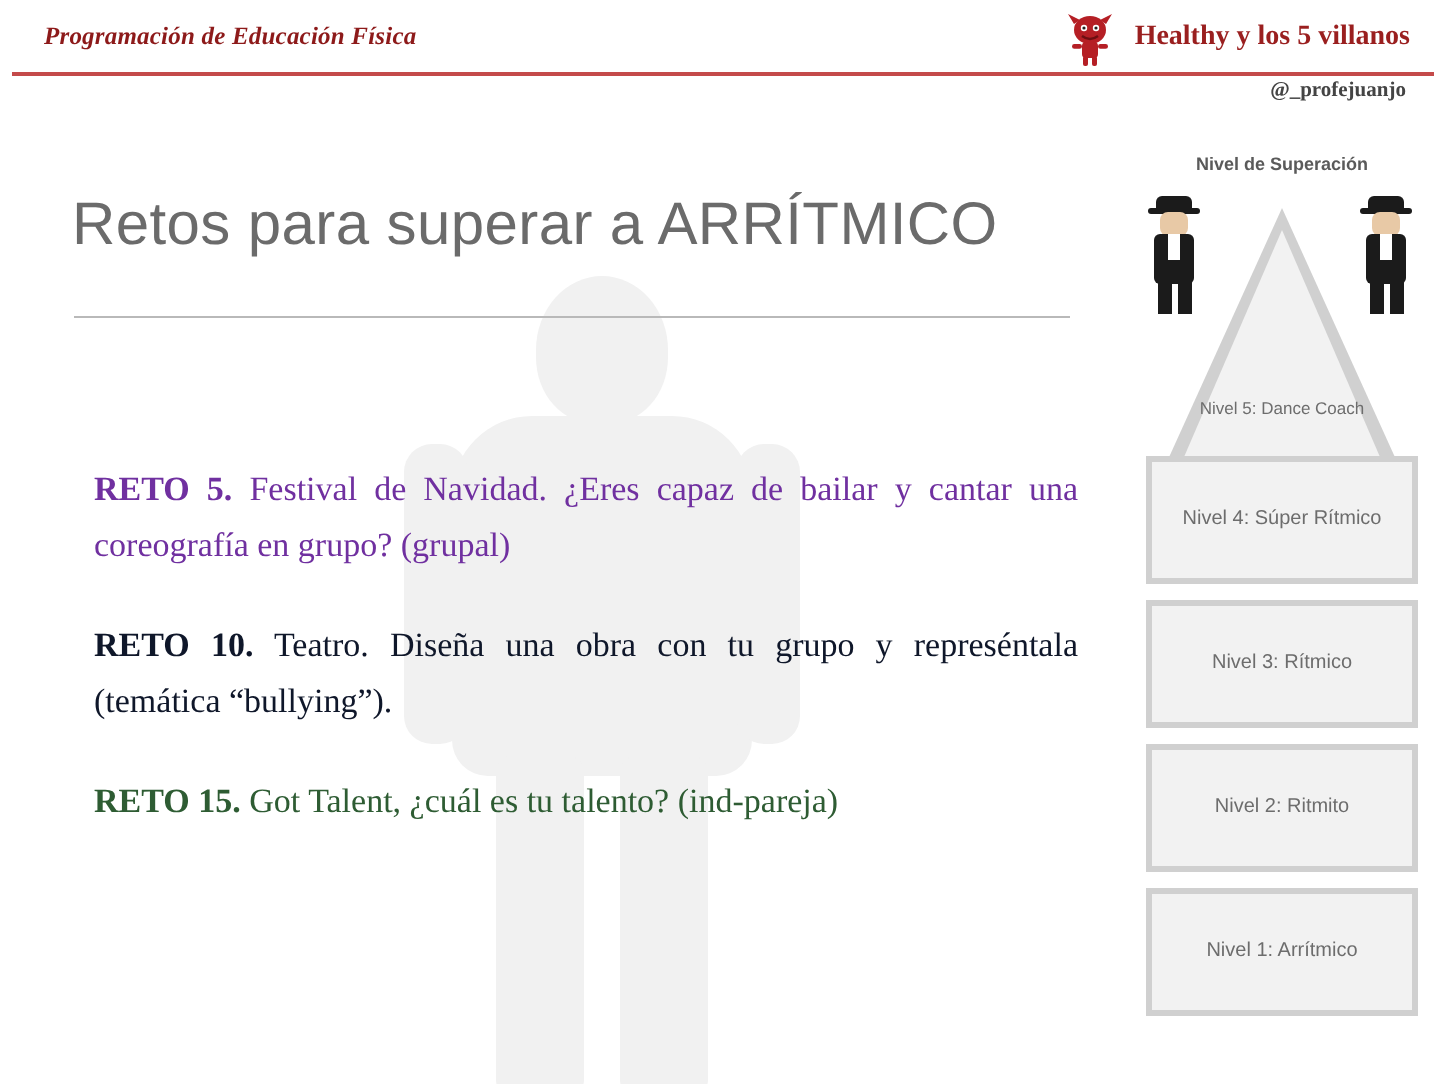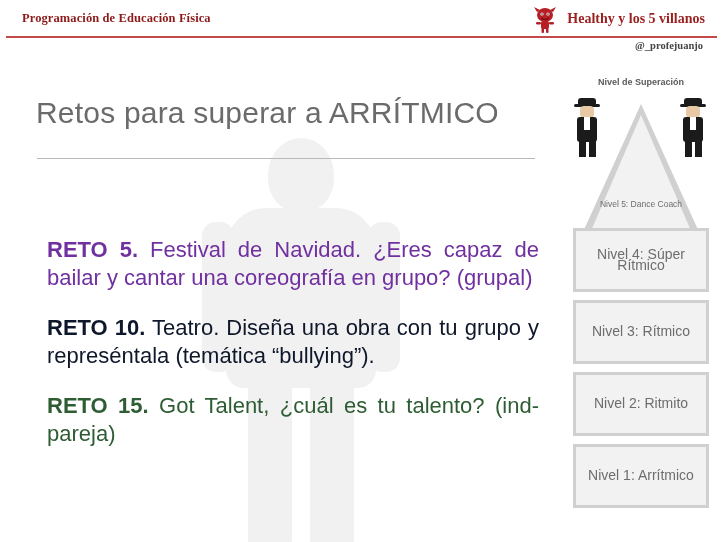--- a/index.html
+++ b/index.html
@@ -31,20 +31,21 @@
   }
   .header-title {
     position: absolute;
     left: 22px;
     top: 11px;
     font-family: "Liberation Serif", serif;
     font-weight: bold;
     font-size: 12.5px;
     color: #8d1a1a;
     letter-spacing: 0.1px;
+    font-style: italic;
   }
   .header-rule {
     position: absolute;
     left: 6px;
     top: 36px;
     width: 711px;
     height: 2px;
     background: #c44a4a;
   }
   .brand-wrap {
@@ -150,22 +151,22 @@
   }
 
   
   .body-block {
     position: absolute;
     left: 47px;
     top: 214px;
     width: 492px;
   }
   .para {
-    font-family: Liberation Sans, sans-serif;
-    font-size: 22px;
+    font-family: Liberation Serif, serif;
+    font-size: 17px;
     line-height: 28px;
     text-align: justify;
     margin-bottom: 22px;
   }
   .para b {
     font-weight: bold;
   }
   .p1 { color: #7030a0; }
   .p2 { color: #0f172a; }
   .p3 { color: #2e5c33; }
@@ -231,21 +232,21 @@
     background: #f2f2f2;
     border: 3px solid #d0d0d0;
     box-sizing: border-box;
     display: flex;
     align-items: center;
     justify-content: center;
     text-align: center;
   }
   .level-box span {
     font-family: "Liberation Sans", sans-serif;
-    font-size: 14px;
+    font-size: 10px;
     color: #6d6d6d;
     line-height: 11.5px;
   }
   .lv4 { top: 156px; height: 64px; }
   .lv3 { top: 228px; height: 64px; justify-content: center; }
   .lv2 { top: 300px; height: 64px; }
   .lv1 { top: 372px; height: 64px; }
 
   
   .villain {

